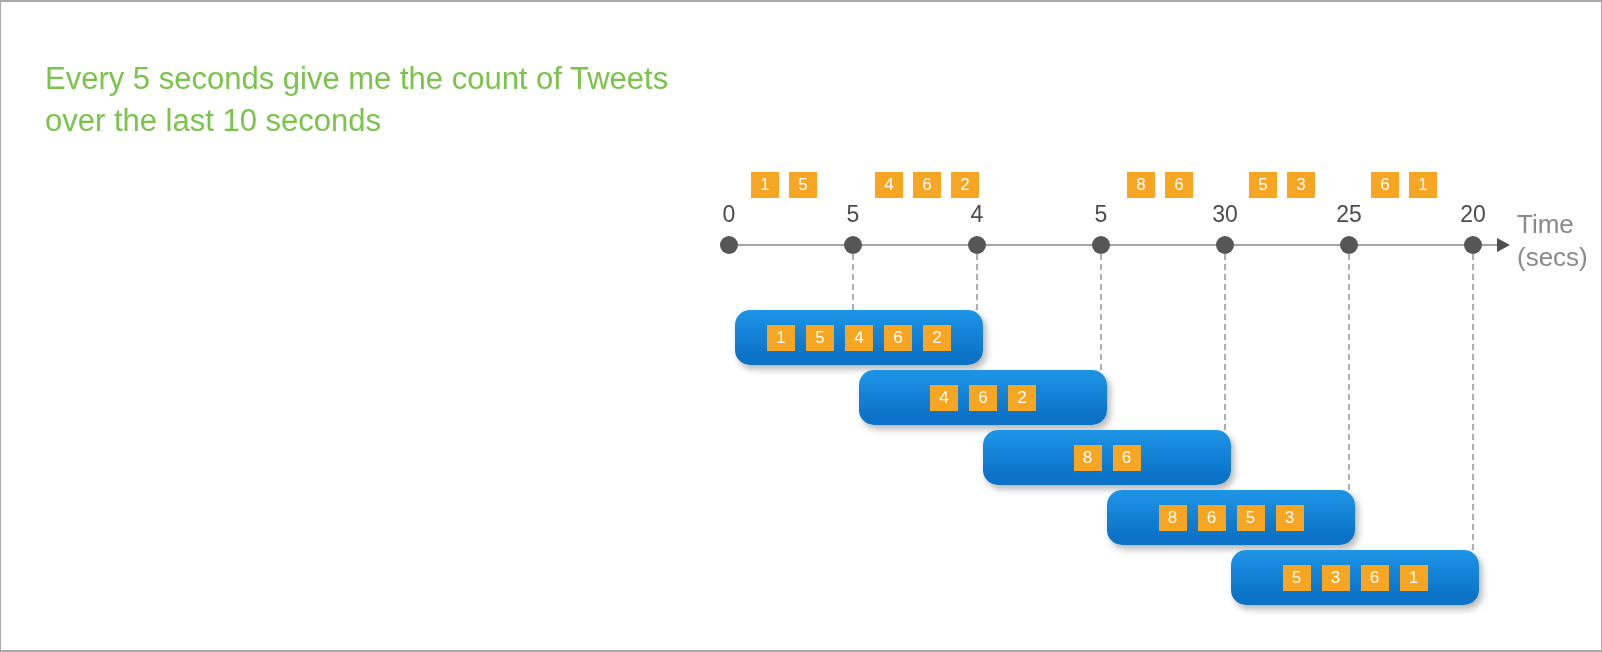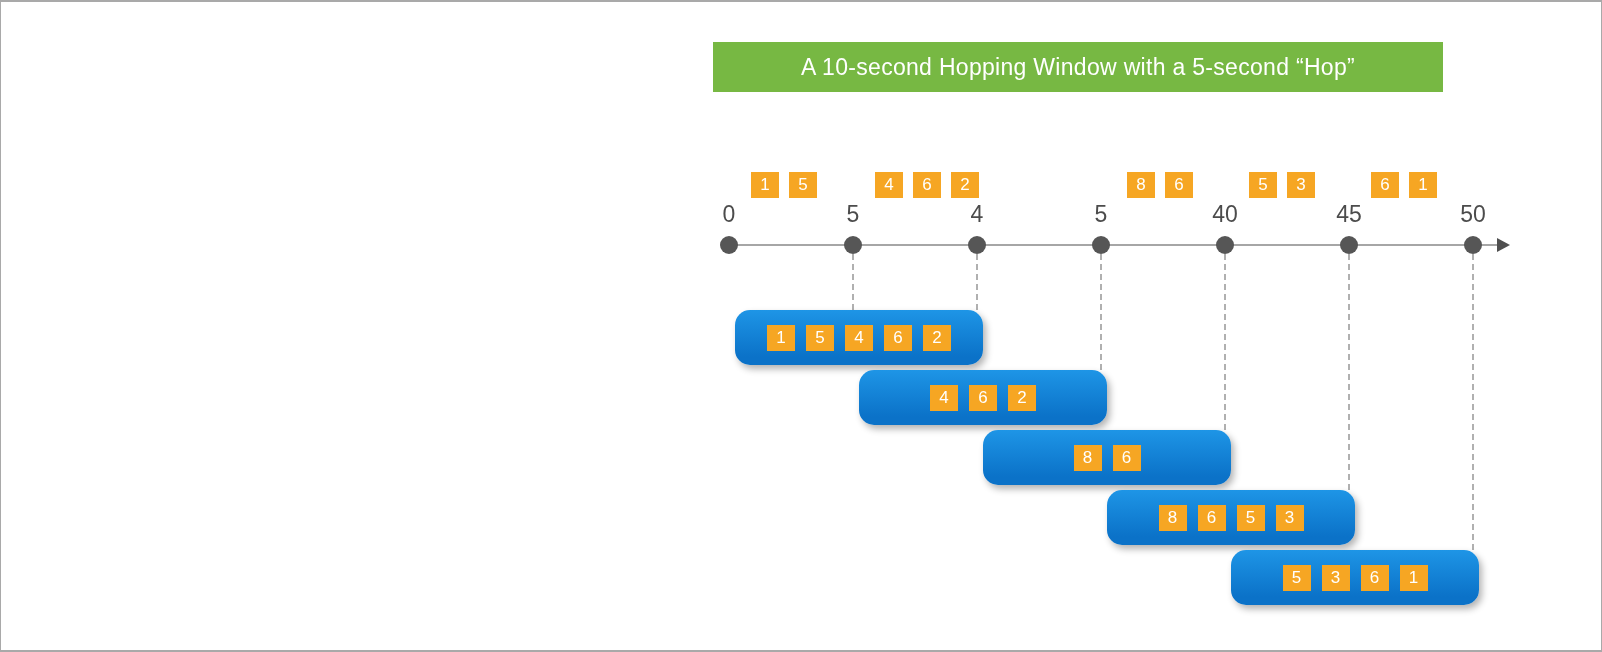--- a/index.html
+++ b/index.html
@@ -44,33 +44,37 @@
     background:linear-gradient(180deg, var(--window-blue-top) 0%, var(--window-blue-bottom) 85%);
     box-shadow:3px 4px 7px rgba(0,0,0,0.30);
     display:flex; align-items:center; justify-content:center; gap:11px;
   }
 </style>
 </head>
 <body>
 
 <div class="canvas">
 
+  <div class="note">Every 5 seconds give me the count of Tweets over the last 10 seconds</div>
 
-  <div class="banner">A 10-second Hopping Window with a 5-second “Hop”</div>
 
   <div class="axis-line"></div>
   <div class="arrow"></div>
+  <div class="axis-label">
+    <div>Time</div>
+    <div>(secs)</div>
+  </div>
 
   <div class="tick-label" style="left:706px">0</div>
   <div class="tick-label" style="left:830px">5</div>
   <div class="tick-label" style="left:954px">4</div>
   <div class="tick-label" style="left:1078px">5</div>
-  <div class="tick-label" style="left:1202px">40</div>
-  <div class="tick-label" style="left:1326px">45</div>
-  <div class="tick-label" style="left:1450px">50</div>
+  <div class="tick-label" style="left:1202px">30</div>
+  <div class="tick-label" style="left:1326px">25</div>
+  <div class="tick-label" style="left:1450px">20</div>
 
   <div class="dot" style="left:719px"></div>
   <div class="dot" style="left:843px"></div>
   <div class="dot" style="left:967px"></div>
   <div class="dot" style="left:1091px"></div>
   <div class="dot" style="left:1215px"></div>
   <div class="dot" style="left:1339px"></div>
   <div class="dot" style="left:1463px"></div>
 
   <div class="dash" style="left:851px;  height:56px"></div>

